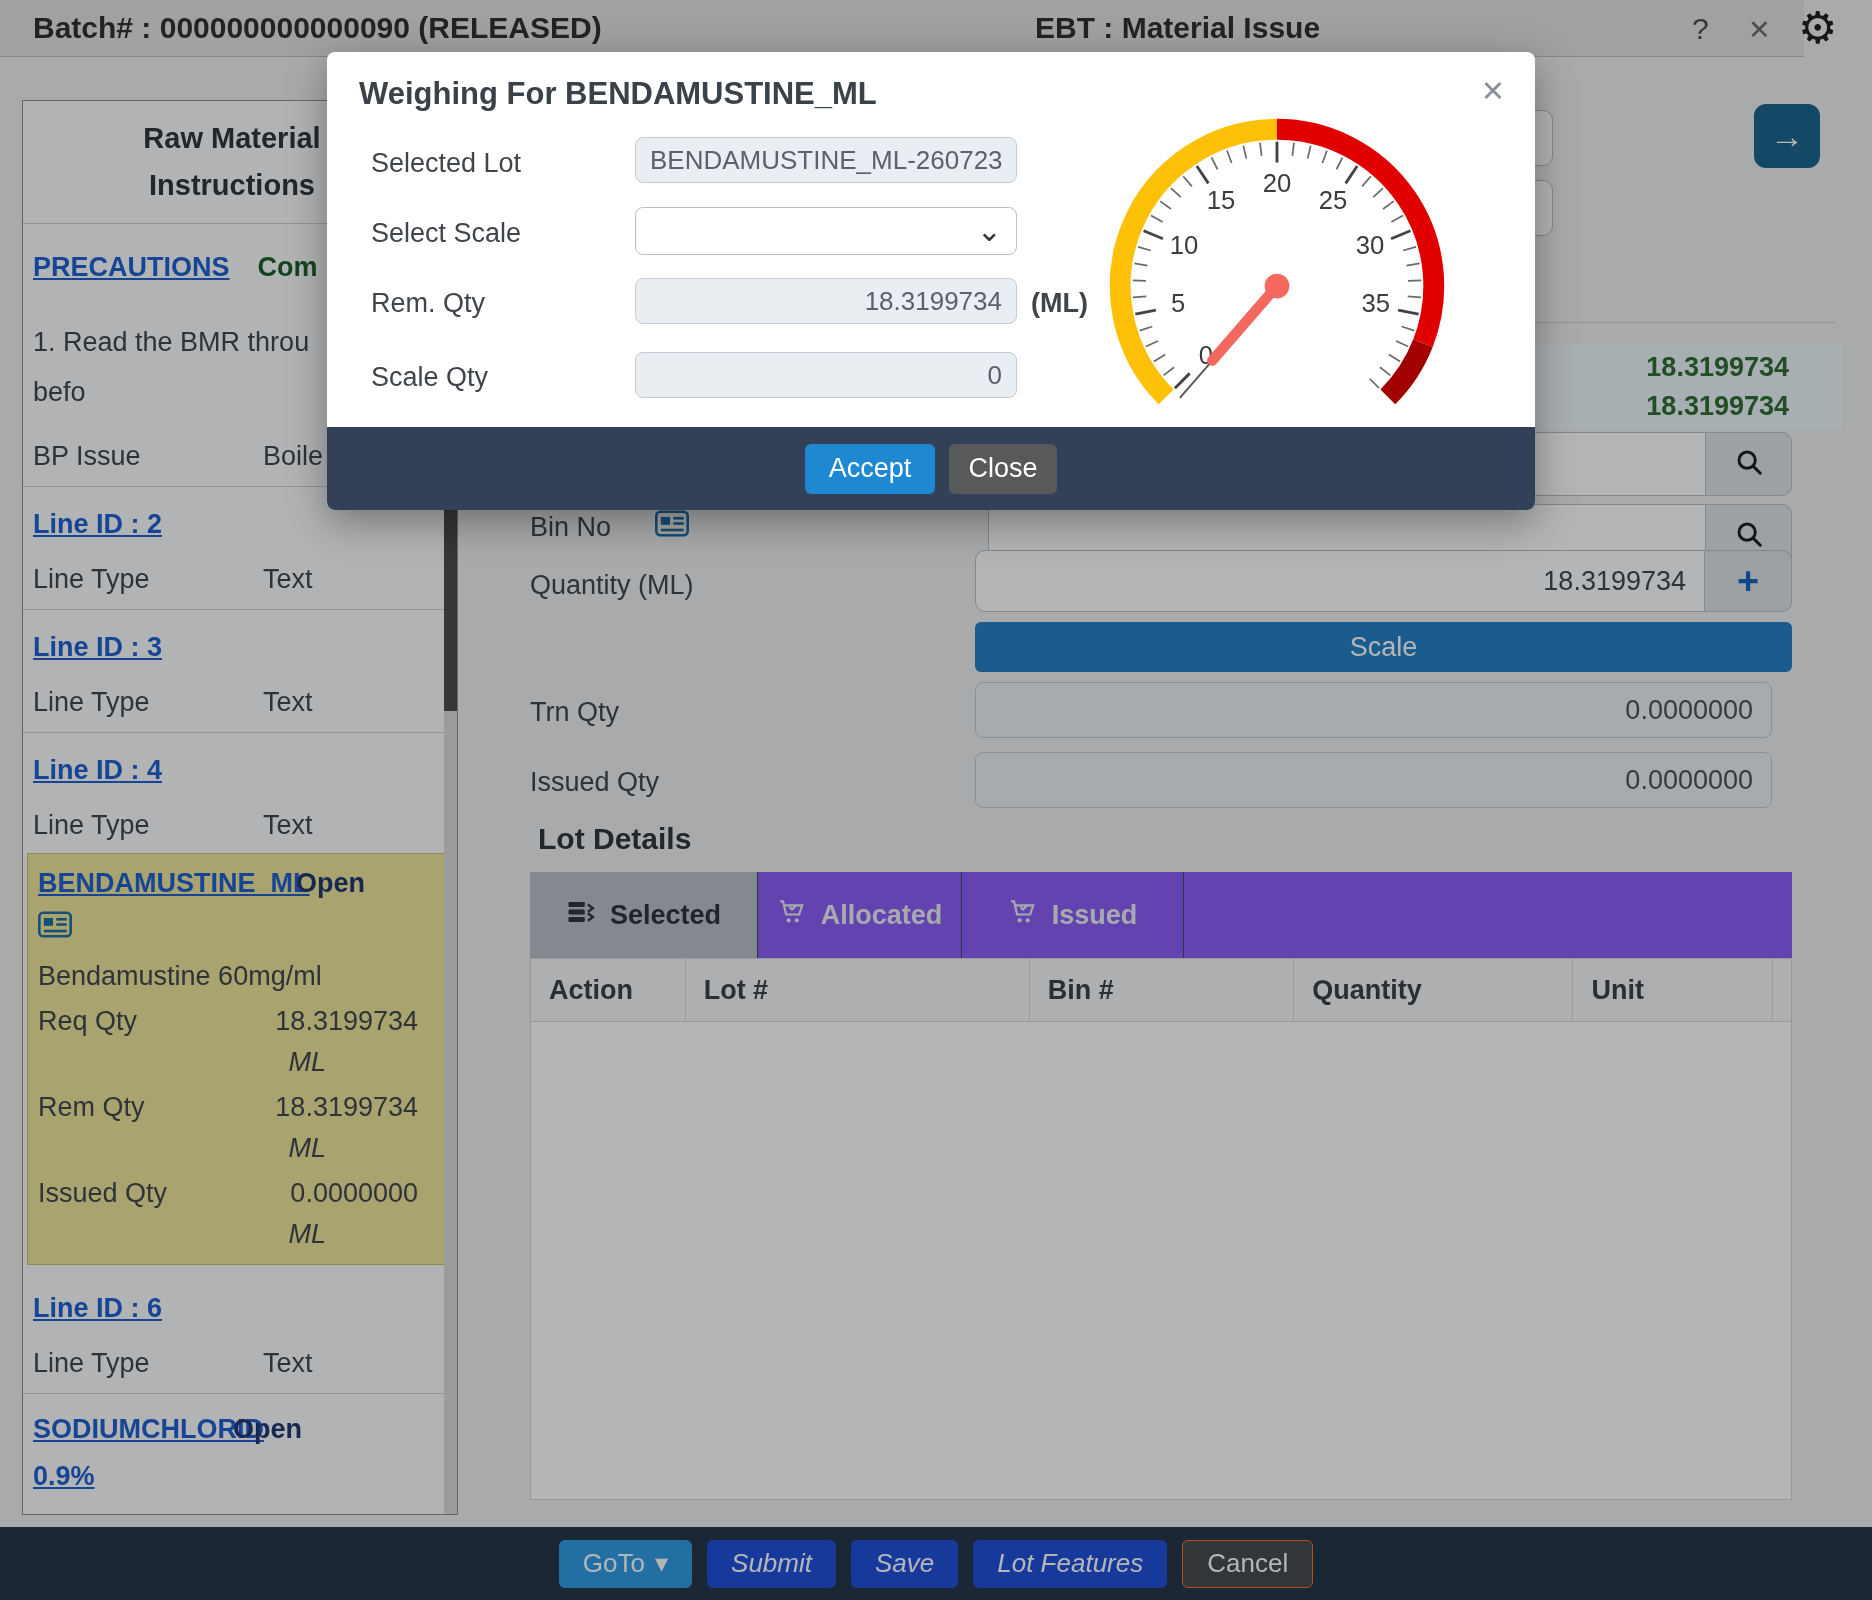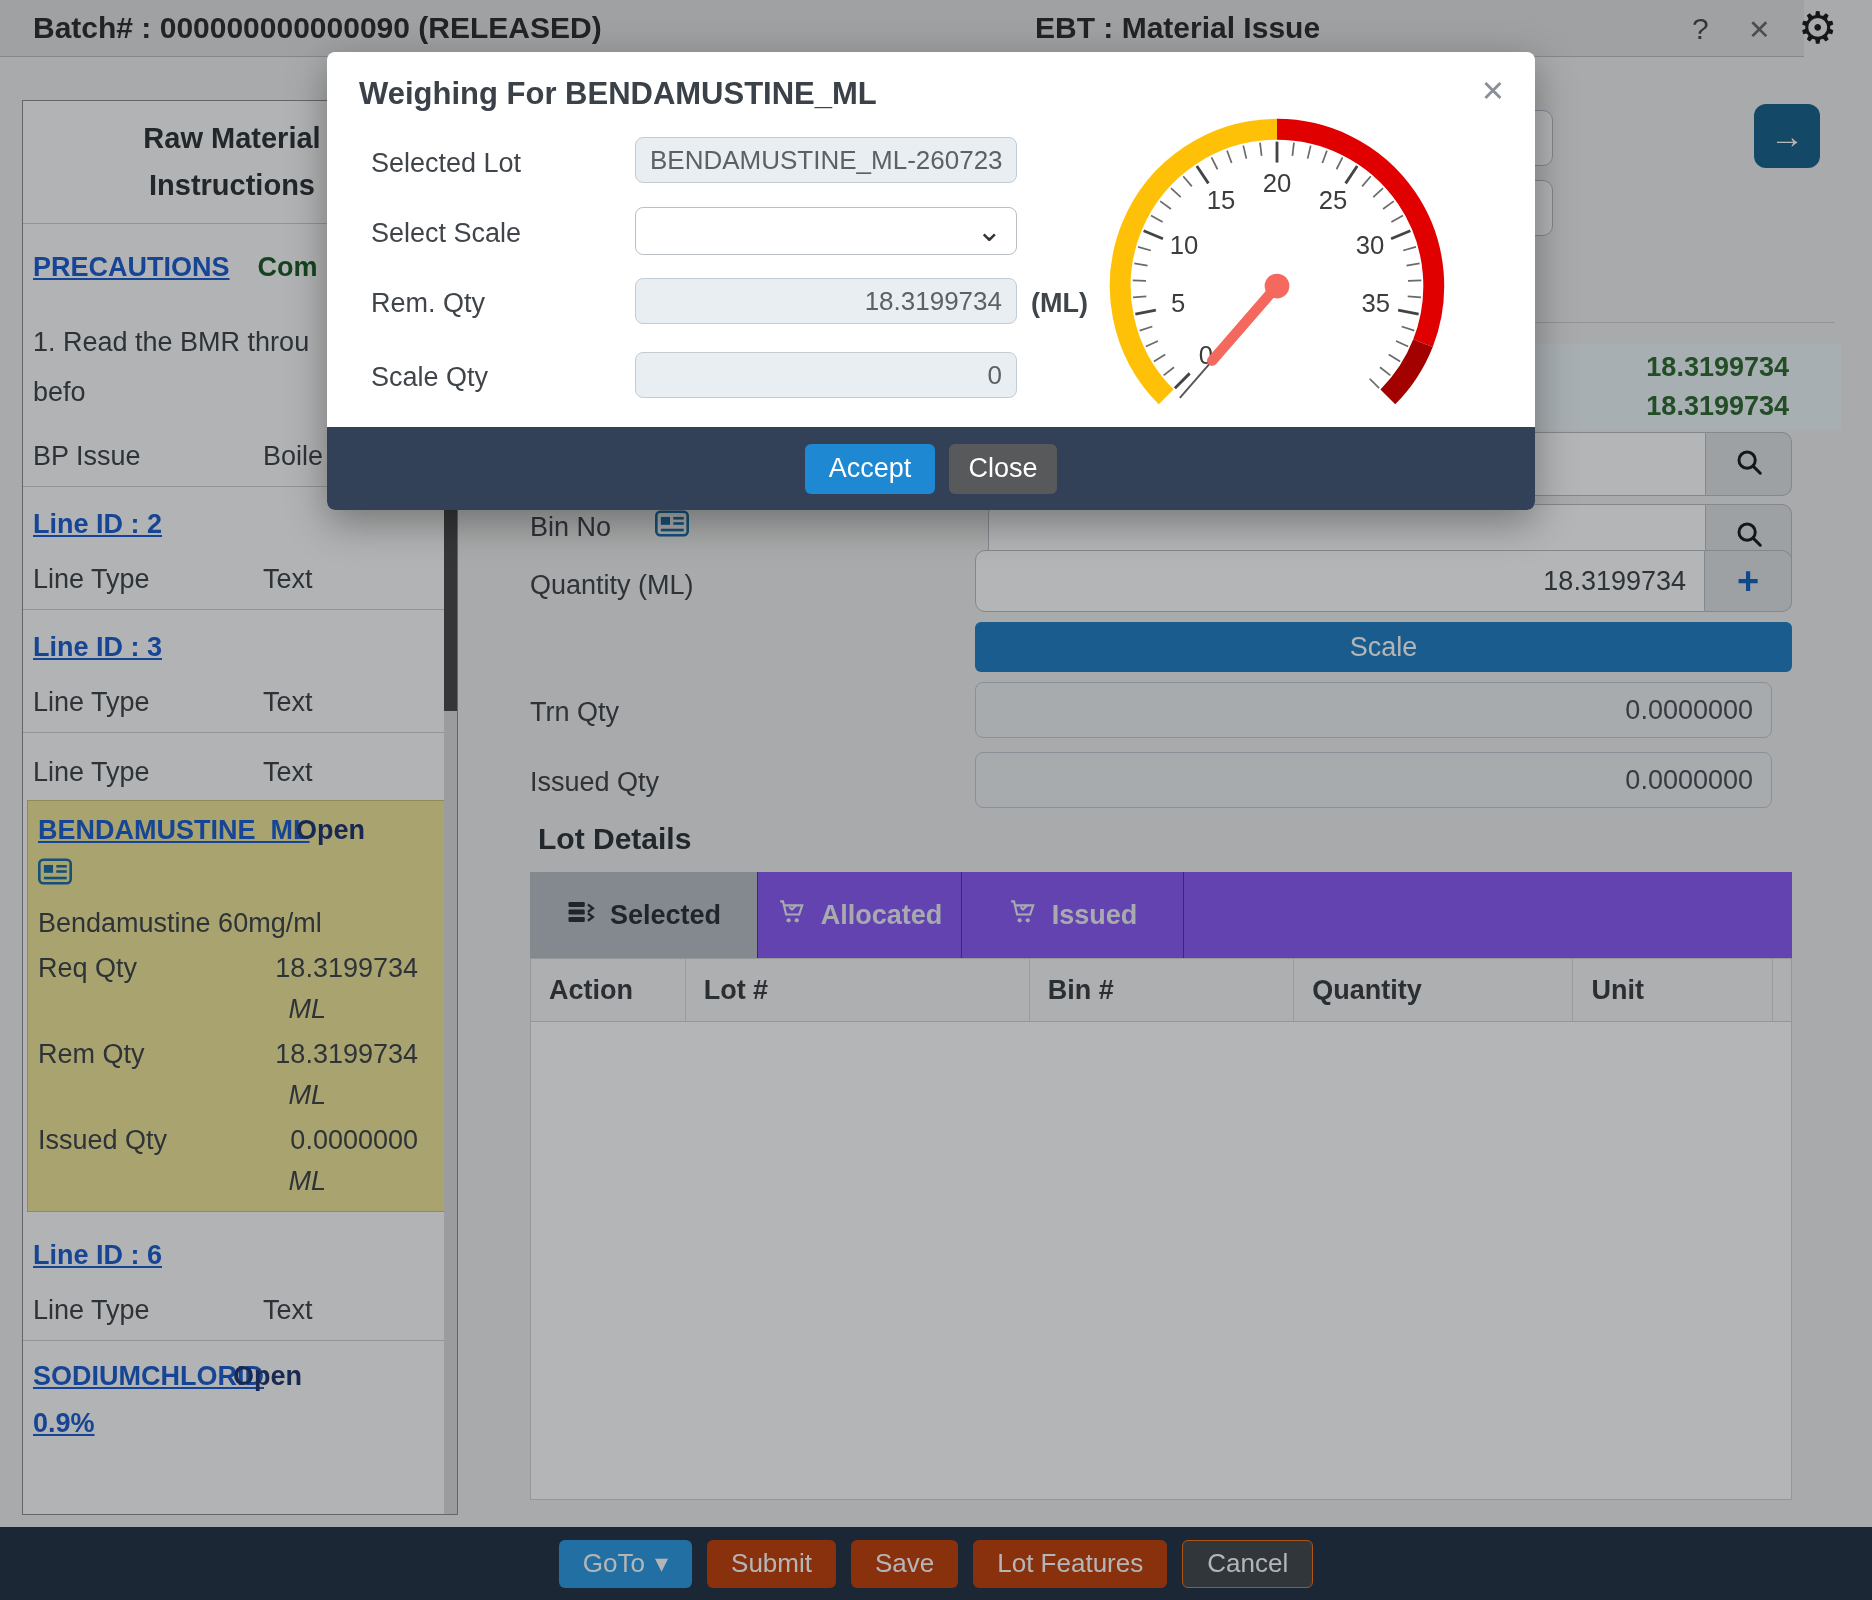--- a/index.html
+++ b/index.html
@@ -57,21 +57,21 @@
   .tab { display:flex; align-items:center; justify-content:center; gap:14px; font-size:27px; font-weight:600; color:#eef1f4; border-right:1px solid #3c4c63; cursor:pointer; }
   .tab.active { background:#b9c0c8; color:#2b3136; }
   .thead { position:absolute; left:530px; top:958px; width:1262px; height:64px; display:flex; background:#f6f6f6; border:1px solid #d5d5d5; }
   .th { display:flex; align-items:center; padding-left:18px; font-size:27px; font-weight:600; color:#3a3f44; border-right:1px solid #d8d8d8; }
   .tbody { position:absolute; left:530px; top:1022px; width:1262px; height:478px; background:#fff; border:1px solid #d5d5d5; border-top:none; }
 
   
   .bottombar { position:absolute; left:0; top:1527px; width:1872px; height:73px; background:#243447; display:flex; align-items:center; justify-content:center; gap:15px; }
   .bb-btn { height:48px; border:none; border-radius:6px; color:#fff; font-size:26px; font-family:"Liberation Sans",sans-serif; padding:0 24px; display:flex; align-items:center; gap:10px; cursor:pointer; }
   .bb-goto { background:#2e9be6; }
-  .bb-blue { background:#c2410c; }
+  .bb-blue { background:#1d4ed8;font-style:italic; }
   .bb-cancel { background:#44494e; border:1px solid #f97316; }
 
   
   .overlay { position:absolute; inset:0; background:rgba(8,10,14,0.30); z-index:40; }
   .modal { position:absolute; left:327px; top:52px; width:1208px; height:458px; background:#fff; border-radius:8px; box-shadow:0 12px 40px rgba(0,0,0,.35); z-index:60; }
   .m-title { position:absolute; left:32px; top:24px; font-size:31px; font-weight:700; color:#3a4148; }
   .m-close { position:absolute; right:30px; top:22px; font-size:29px; color:#8a9097; cursor:pointer; }
   .m-lbl { position:absolute; left:44px; font-size:27px; color:#3f454b; }
   .m-ctl { position:absolute; left:308px; width:382px; border-radius:8px; display:flex; align-items:center; padding:0 14px; font-size:26px; }
   .m-disabled { background:#e9eef2; border:1px solid #c3cbd3; color:#5a6268; }
@@ -126,20 +126,21 @@
       </div>
       <hr class="sb-hr">
 
       <div class="line-link"><span class="link-blue">Line ID : 3</span></div>
       <div class="srow">
         <span class="lbl">Line Type</span>
         <span>Text</span>
       </div>
       <hr class="sb-hr">
 
+      <div class="line-link"><span class="link-blue">Line ID : 4</span></div>
       <div class="srow">
         <span class="lbl">Line Type</span>
         <span>Text</span>
       </div>
 
       <div class="khaki">
         <div class="mat-link-row">
           <span class="link-blue">BENDAMUSTINE_ML</span>
           <span class="open-tag" style="left:258px;">Open</span>
         </div>

